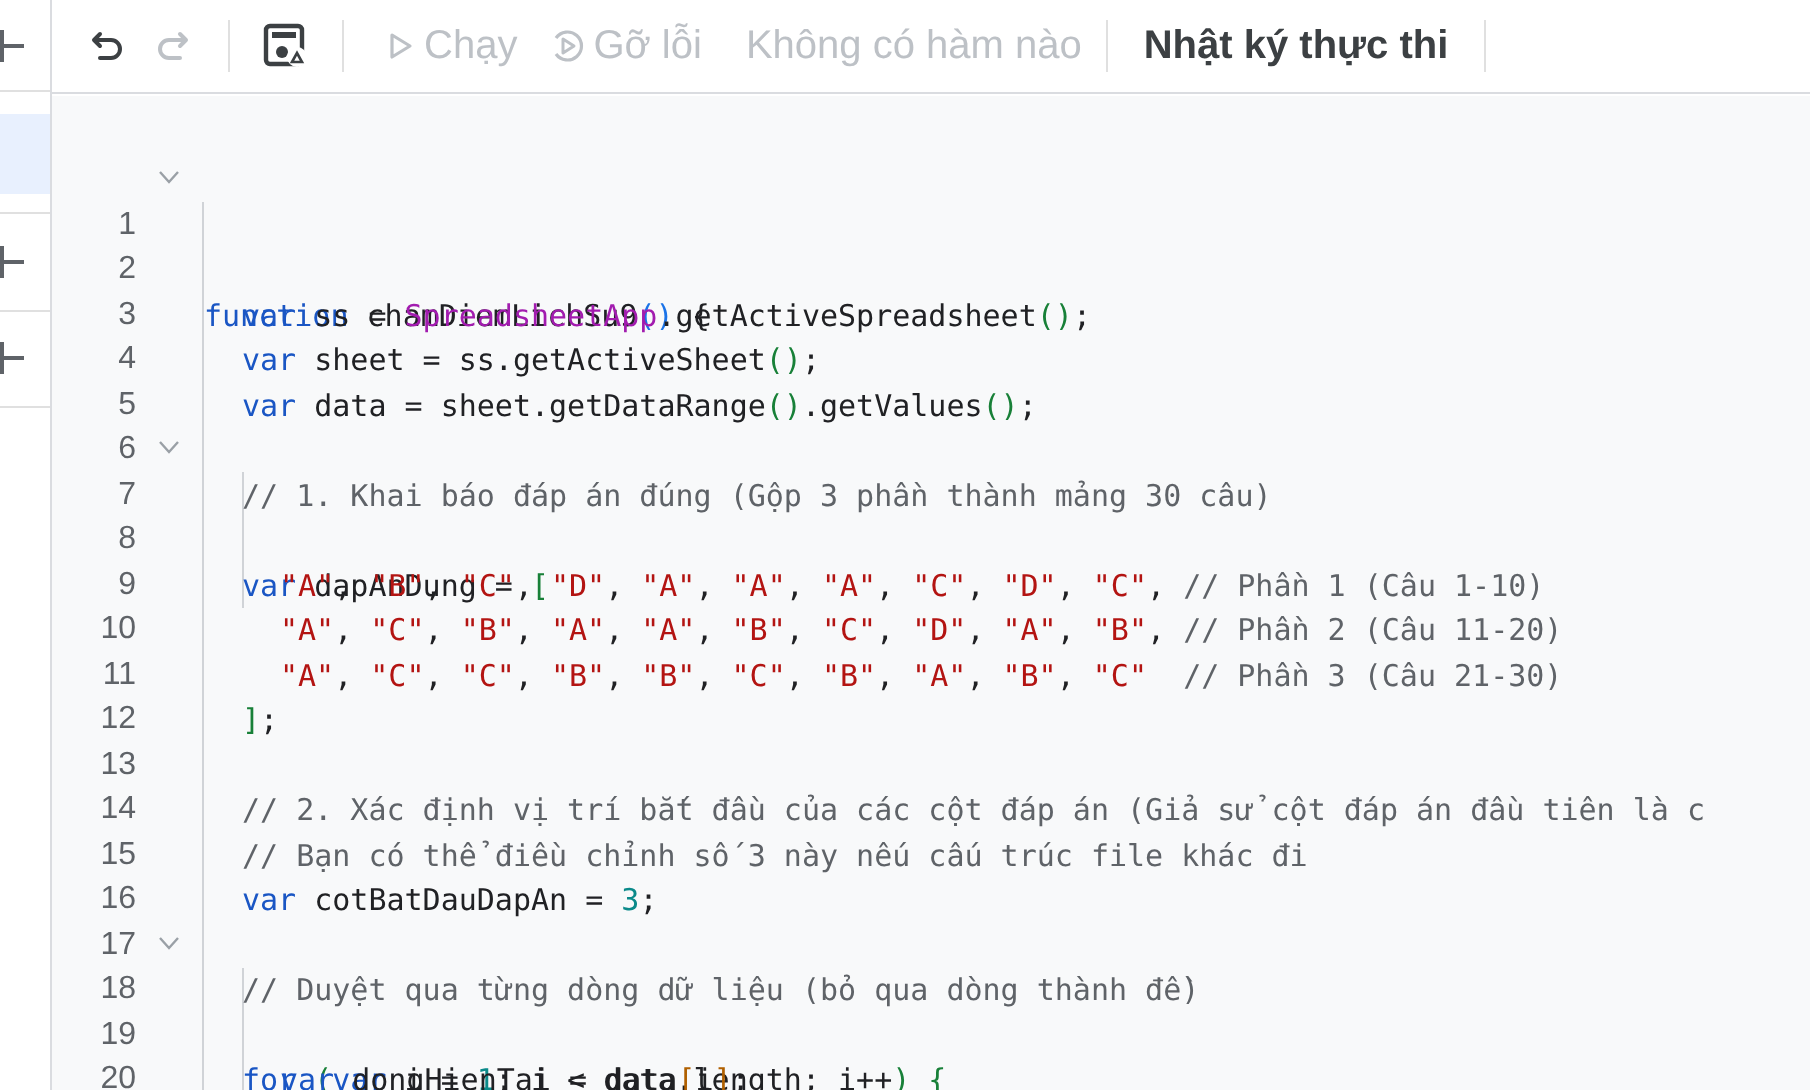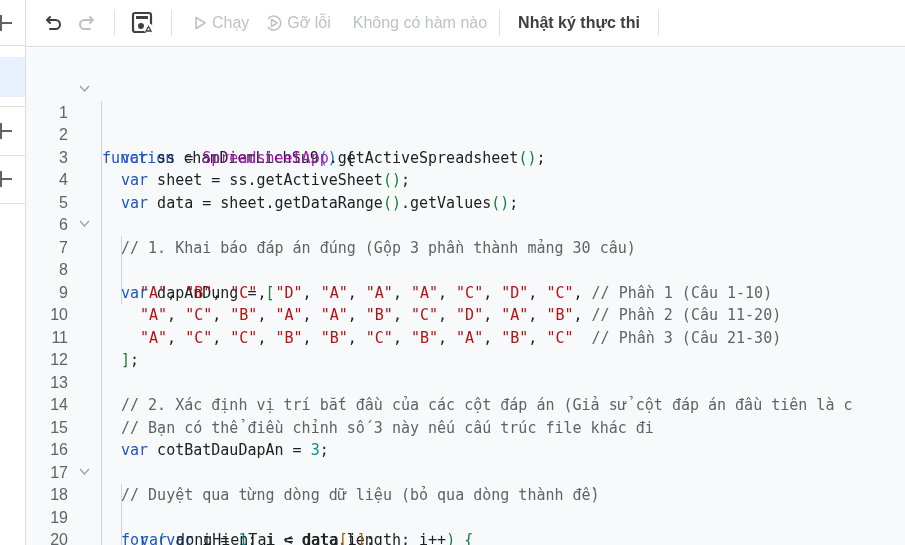--- a/index.html
+++ b/index.html
@@ -25,21 +25,21 @@
       border-bottom: 1px solid #dadce0; background: #ffffff;
       display: flex; align-items: center;
     }
     .tb-icon-btn {
       width: 32px; height: 32px; display: flex; align-items: center; justify-content: center;
       cursor: pointer;
     }
     .tb-sep { width: 1px; height: 26px; background: #e0e0e0; margin: 0 12px; }
     .tb-text-btn {
       display: flex; align-items: center; gap: 4px; height: 32px; padding: 0 8px;
-      font-size: 16px; color: #bdc1c6; cursor: pointer; white-space: nowrap;
+      font-size: 20px; color: #bdc1c6; cursor: pointer; white-space: nowrap;
     }
     .tb-text-btn.active { color: #3c4043; font-weight: 600; }
 
     .editor {
       position: absolute; left: 26px; top: 48px; right: 0; bottom: 0;
       background: #f8f9fa; overflow: hidden;
     }
     .code-lines { position: absolute; left: 0; top: 31px; right: 0; }
     .line {
       position: relative; height: 22.5px; line-height: 22.5px;

